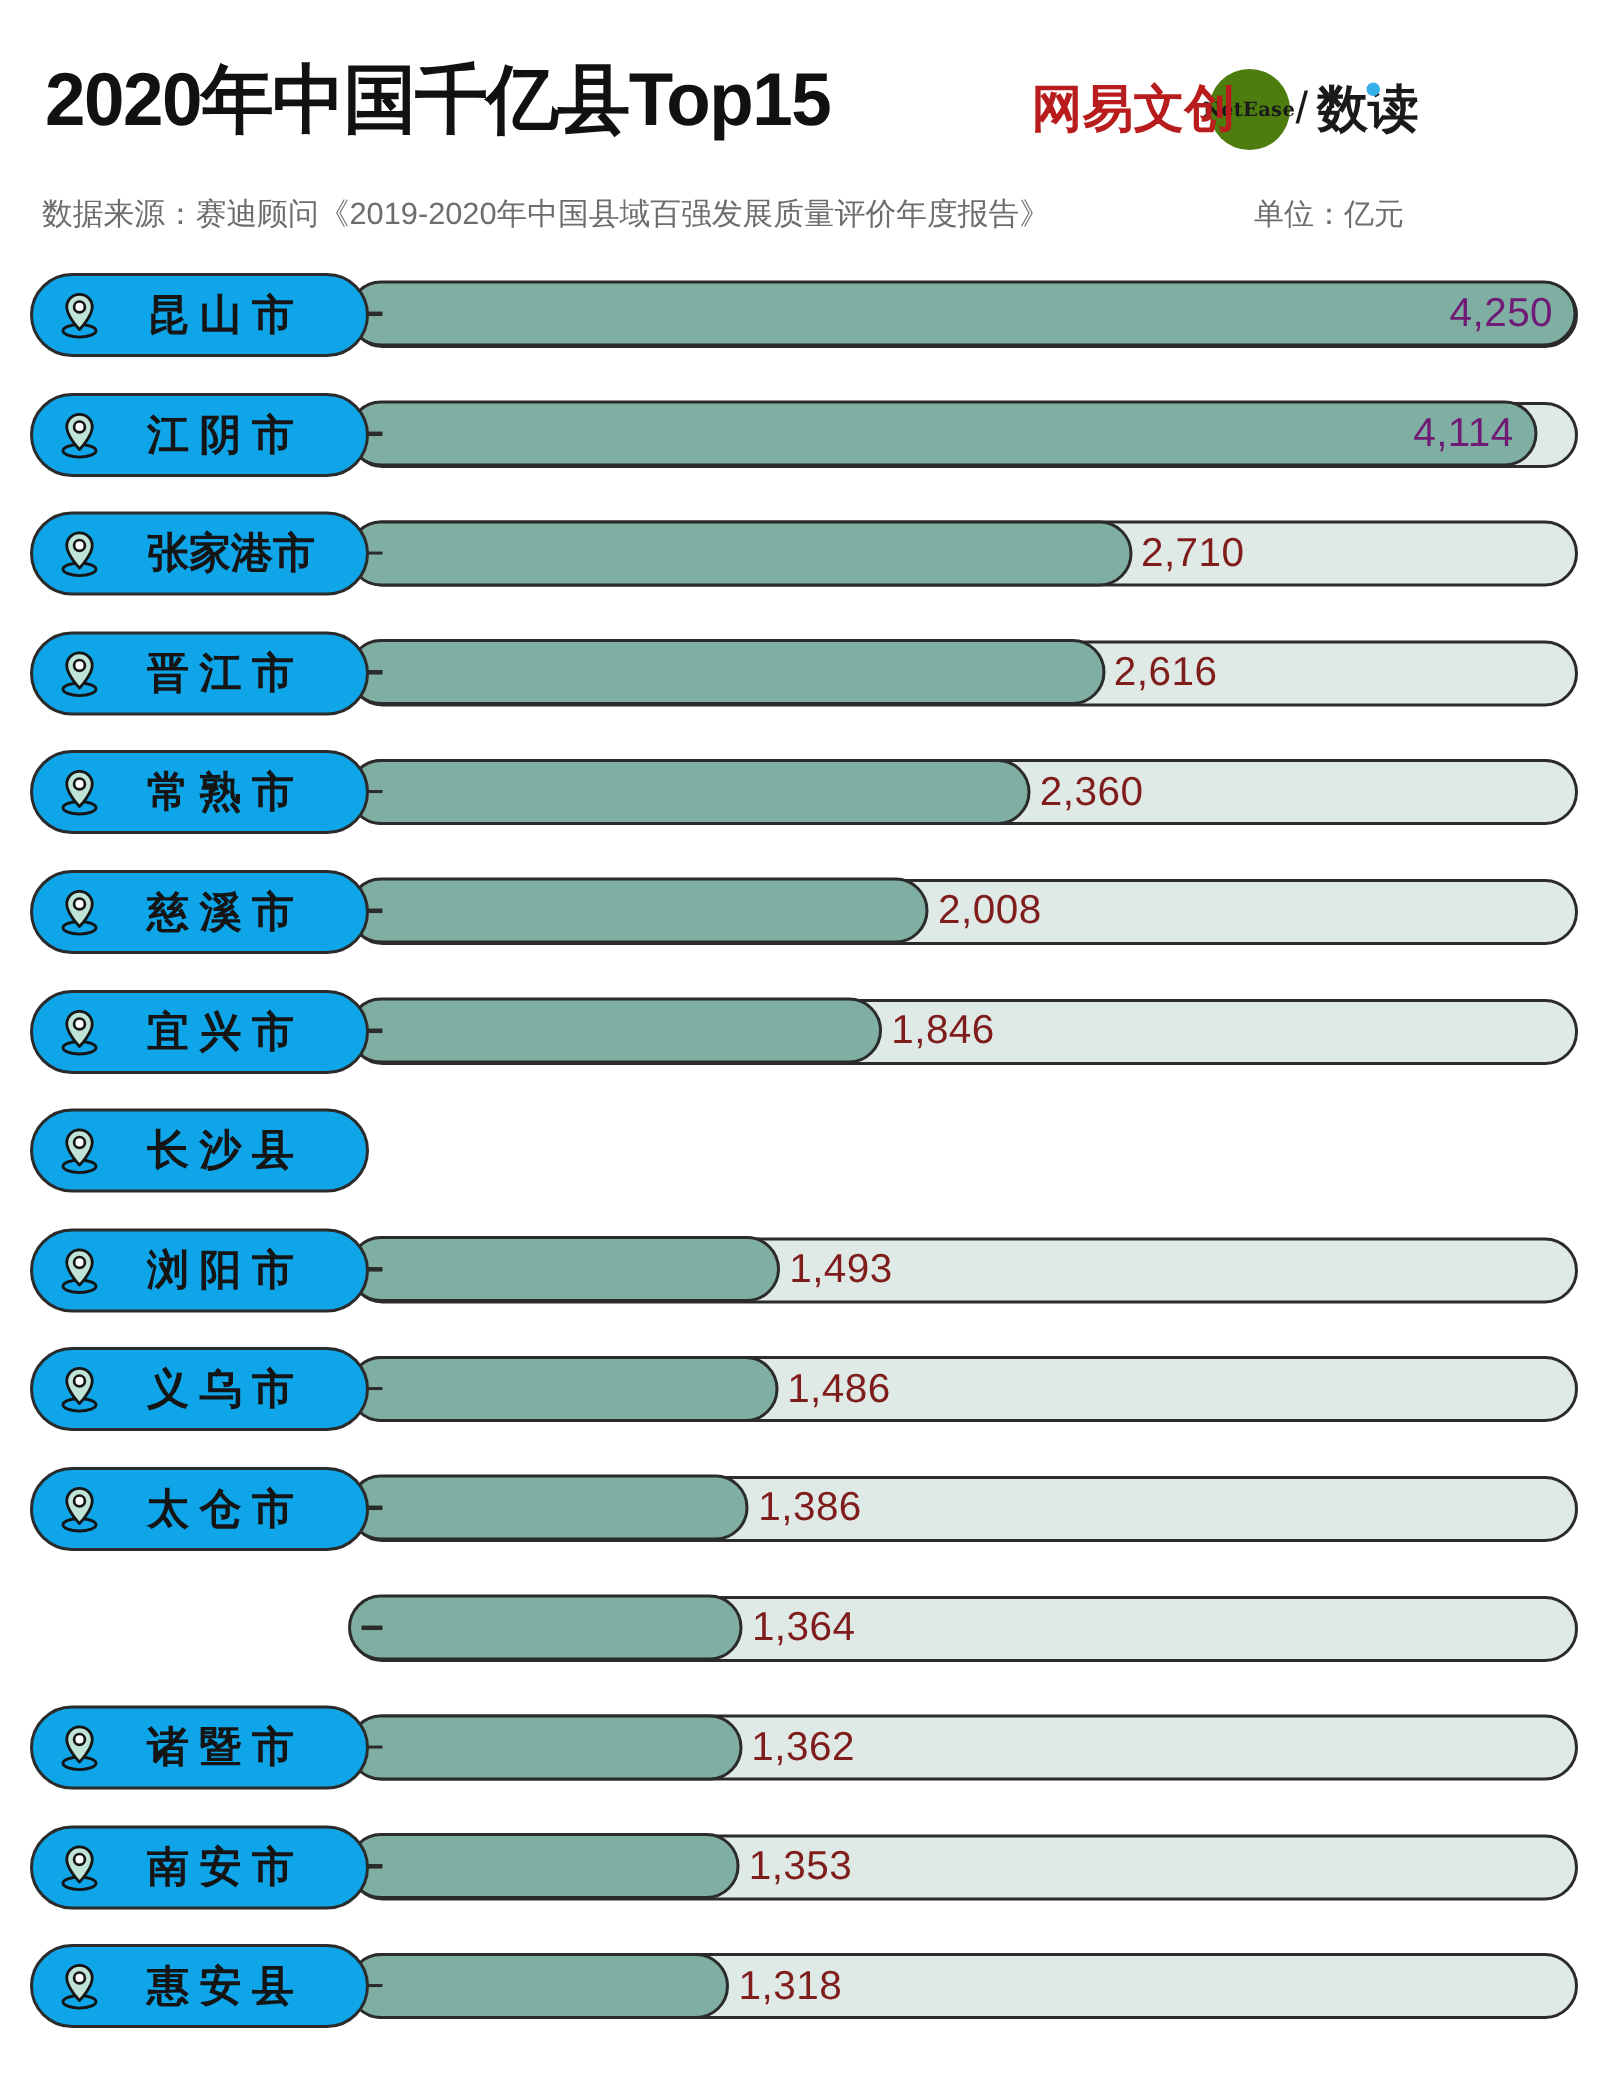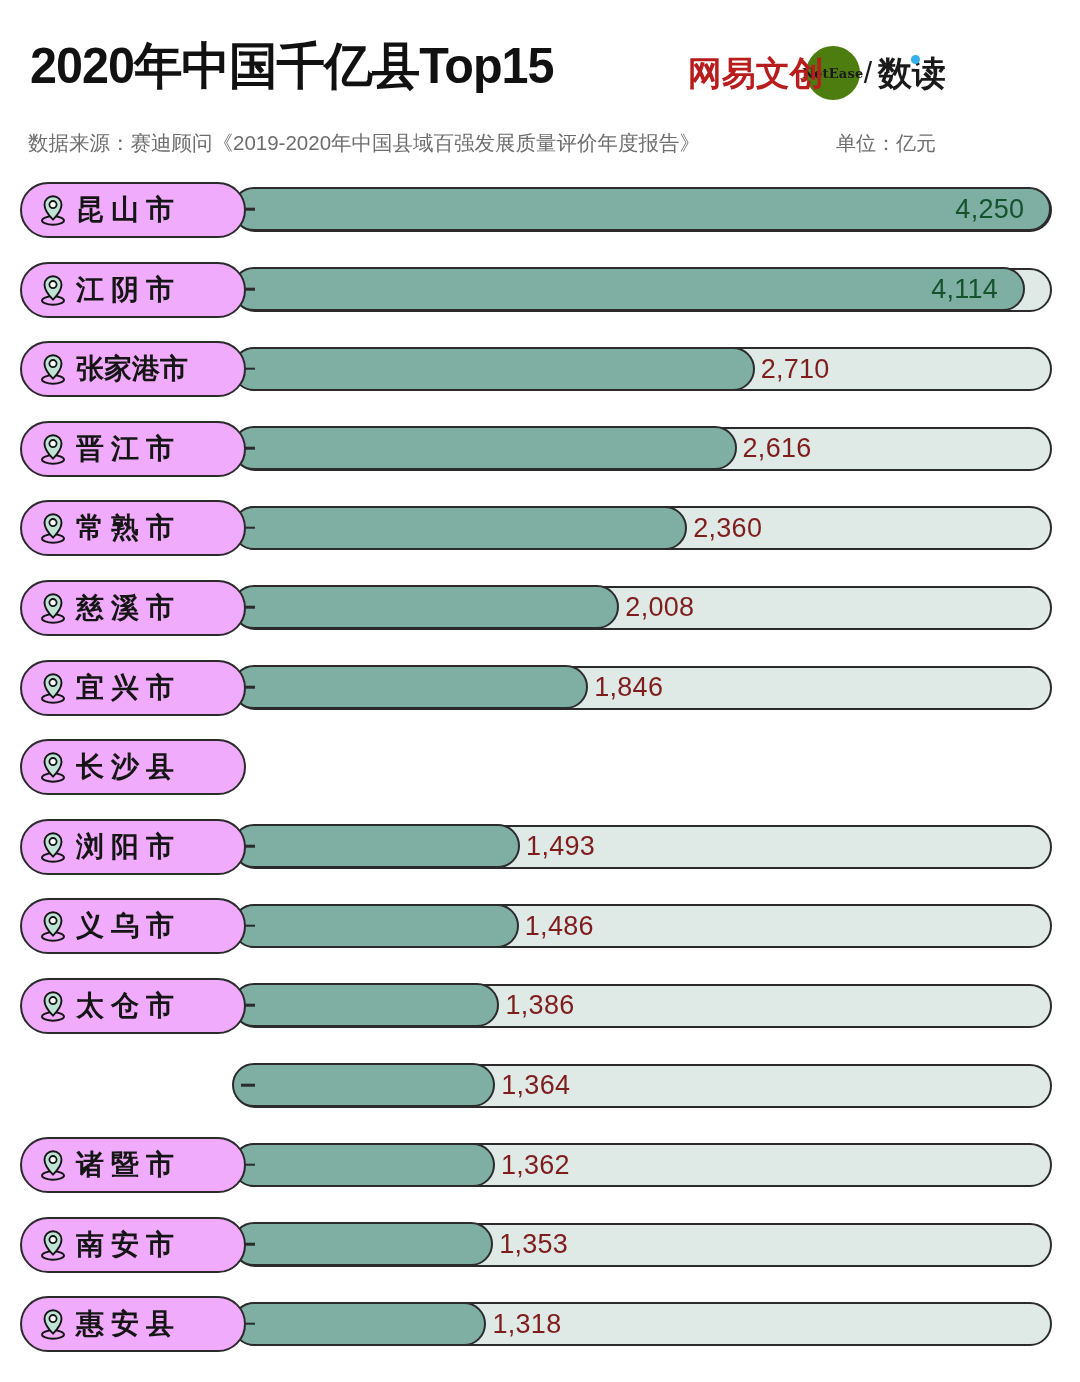--- a/index.html
+++ b/index.html
@@ -109,40 +109,41 @@
   
   .value{
     position:absolute;
     top:50%;transform:translateY(-50%);
     font-size:27px;line-height:27px;
     color:#7f1d1d;
     white-space:nowrap;
     letter-spacing:0.3px;
   }
   .value.inside{
-    color:#14532d;
-    right:25px;
+    color:#701a75;
+    right:14px;
   }
   .value.outside{
     left:calc(100% + 8px);
   }
 
   
   .pill{
     position:absolute;
     left:20px;top:10px;
     height:56px;
     min-width:226px;
-    background:#f0abfc;
+    background:#0ea5e9;
     border:2.6px solid #2b2b2b;
     border-radius:30px;
     box-sizing:border-box;
     display:flex;align-items:center;
     padding-left:16px;padding-right:14px;
     z-index:5;
+    gap:22px;
   }
   .pin{
     width:30px;height:32px;flex:0 0 30px;margin-right:8px;
     display:block;
   }
   .city{
     font-size:28px;line-height:28px;
     font-weight:bold;color:#151515;
     white-space:nowrap;
     letter-spacing:7px;

